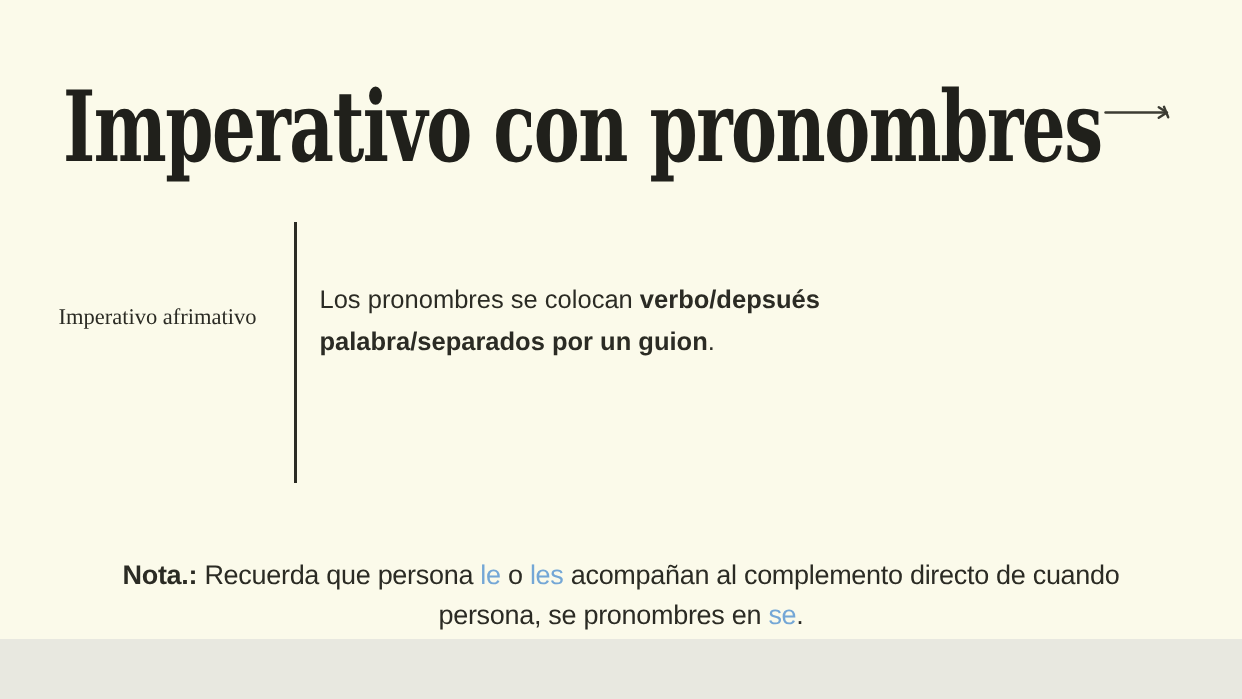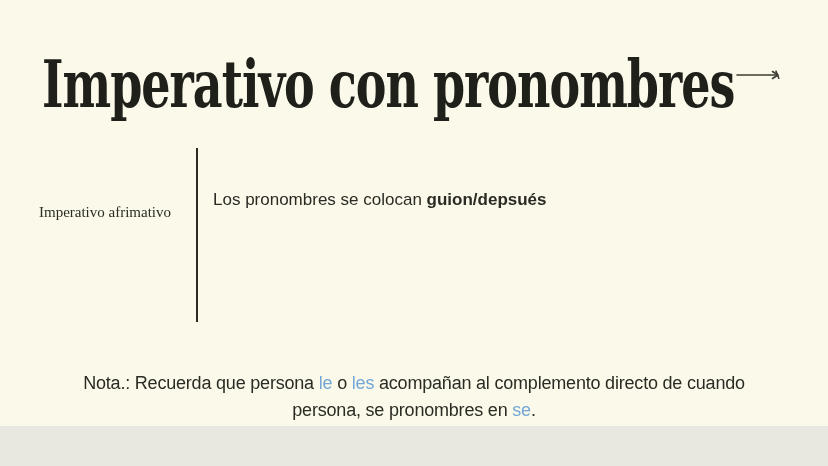--- a/index.html
+++ b/index.html
@@ -73,42 +73,43 @@
     position:absolute;
     left:0;top:370px;
     width:828px;
     text-align:center;
     font-size:18px;
     line-height:27px;
     letter-spacing:-0.2px;
     color:var(--text);
   }
   .note .nline{white-space:nowrap;}
-  .note strong{font-weight:400;}
+  .note strong{font-weight:700;}
   .pronoun{color:var(--pronoun-blue);text-align:center;}
 </style>
 </head>
 <body>
 
 <div class="slide">
 
   <h1 class="title">Imperativo con pronombres</h1>
 
   <svg class="arrow" viewBox="0 0 46 14" aria-hidden="true">
     <path d="M1 7 H41"></path>
     <path d="M36.5 3.5 L42 7 L36.5 10.5"></path>
     <path d="M40 3.2 L42.8 10.2"></path>
   </svg>
 
   <div class="term">Imperativo afrimativo</div>
 
   <div class="divider"></div>
 
   <div class="paragraph">
-    <div class="pline"><span>Los pronombres se colocan </span><strong>guion/depsués</strong></div>
+    <div class="pline"><span>Los pronombres se colocan </span><strong>verbo/depsués</strong></div>
+    <div class="pline"><strong>palabra/separados por un guion</strong><span>.</span></div>
   </div>
 
   <div class="note">
     <div class="nline"><strong>Nota.:</strong><span> Recuerda que persona </span><span class="pronoun">le</span><span> o </span><span class="pronoun">les</span><span> acompañan al complemento directo de cuando</span></div>
     <div class="nline"><span>persona, se pronombres en </span><span class="pronoun">se</span><span>.</span></div>
   </div>
 
 </div>
 
 </body></html>

